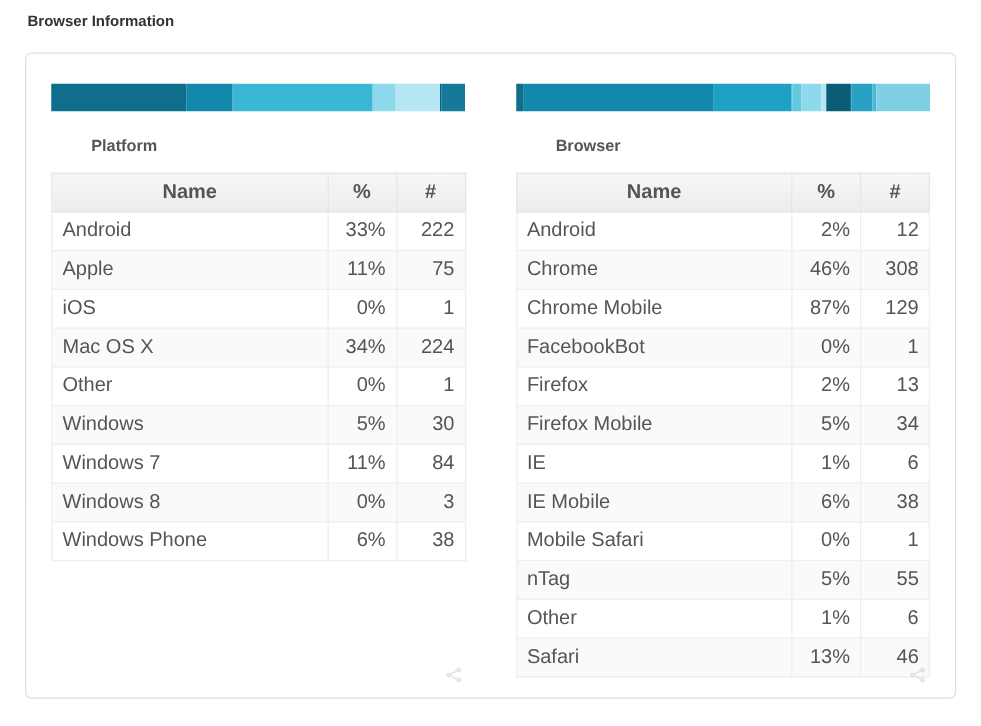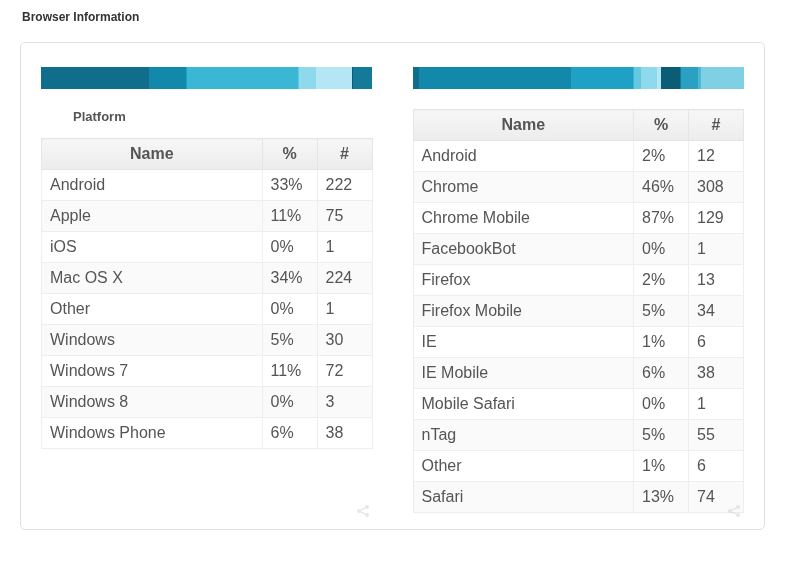--- a/index.html
+++ b/index.html
@@ -57,21 +57,21 @@
       padding: 6px 8px;
       border: 1px solid #e5e5e5;
     }
     thead th:first-child { text-align: center; }
     tbody td {
       border: 1px solid #eee;
       padding: 6px 8px;
       color: #555;
     }
     tbody td.name { text-align: left; }
-    tbody td.pct, tbody td.cnt { width: 55px; }
+    tbody td.pct, tbody td.cnt { text-align: right; width: 55px; }
     tbody tr:nth-child(even) td { background: #fafafa; }
     .share-icon {
       position: absolute;
       right: 2px;
       bottom: -6px;
       width: 16px;
       height: 16px;
       opacity: 0.35;
     }
     .share-icon svg { display: block; }
@@ -131,21 +131,21 @@
             <td class="cnt">1</td>
           </tr>
           <tr>
             <td class="name">Windows</td>
             <td class="pct">5%</td>
             <td class="cnt">30</td>
           </tr>
           <tr>
             <td class="name">Windows 7</td>
             <td class="pct">11%</td>
-            <td class="cnt">72</td>
+            <td class="cnt">84</td>
           </tr>
           <tr>
             <td class="name">Windows 8</td>
             <td class="pct">0%</td>
             <td class="cnt">3</td>
           </tr>
           <tr>
             <td class="name">Windows Phone</td>
             <td class="pct">6%</td>
             <td class="cnt">38</td>
@@ -170,20 +170,21 @@
         <div class="stack-seg" style="width: 0.3%; background: rgb(59, 183, 214);"></div>
         <div class="stack-seg" style="width: 2%; background: rgb(99, 200, 224);"></div>
         <div class="stack-seg" style="width: 5%; background: rgb(142, 217, 236);"></div>
         <div class="stack-seg" style="width: 1%; background: rgb(181, 230, 243);"></div>
         <div class="stack-seg" style="width: 6%; background: rgb(11, 92, 119);"></div>
         <div class="stack-seg" style="width: 0.3%; background: rgb(21, 122, 154);"></div>
         <div class="stack-seg" style="width: 5%; background: rgb(42, 160, 194);"></div>
         <div class="stack-seg" style="width: 1%; background: rgb(77, 184, 214);"></div>
         <div class="stack-seg" style="width: 13%; background: rgb(127, 208, 228);"></div>
       </div>
+    <div class="section-title">Browser</div>
     <table>
       <thead>
         <tr>
           <th>Name</th>
           <th>%</th>
           <th>#</th>
         </tr>
       </thead>
       <tbody id="browser-body">
           <tr>
@@ -237,21 +238,21 @@
             <td class="cnt">55</td>
           </tr>
           <tr>
             <td class="name">Other</td>
             <td class="pct">1%</td>
             <td class="cnt">6</td>
           </tr>
           <tr>
             <td class="name">Safari</td>
             <td class="pct">13%</td>
-            <td class="cnt">74</td>
+            <td class="cnt">46</td>
           </tr>
         </tbody>
     </table>
     <span class="share-icon">
       <svg viewBox="0 0 16 16" fill="#bbb">
           <circle cx="4" cy="8" r="2"></circle>
           <circle cx="12" cy="4" r="2"></circle>
           <circle cx="12" cy="12" r="2"></circle>
           <path d="M5.5 7.2 L10.5 4.8 M5.5 8.8 L10.5 11.2" stroke="#bbb" stroke-width="1.4"></path>
         </svg>

